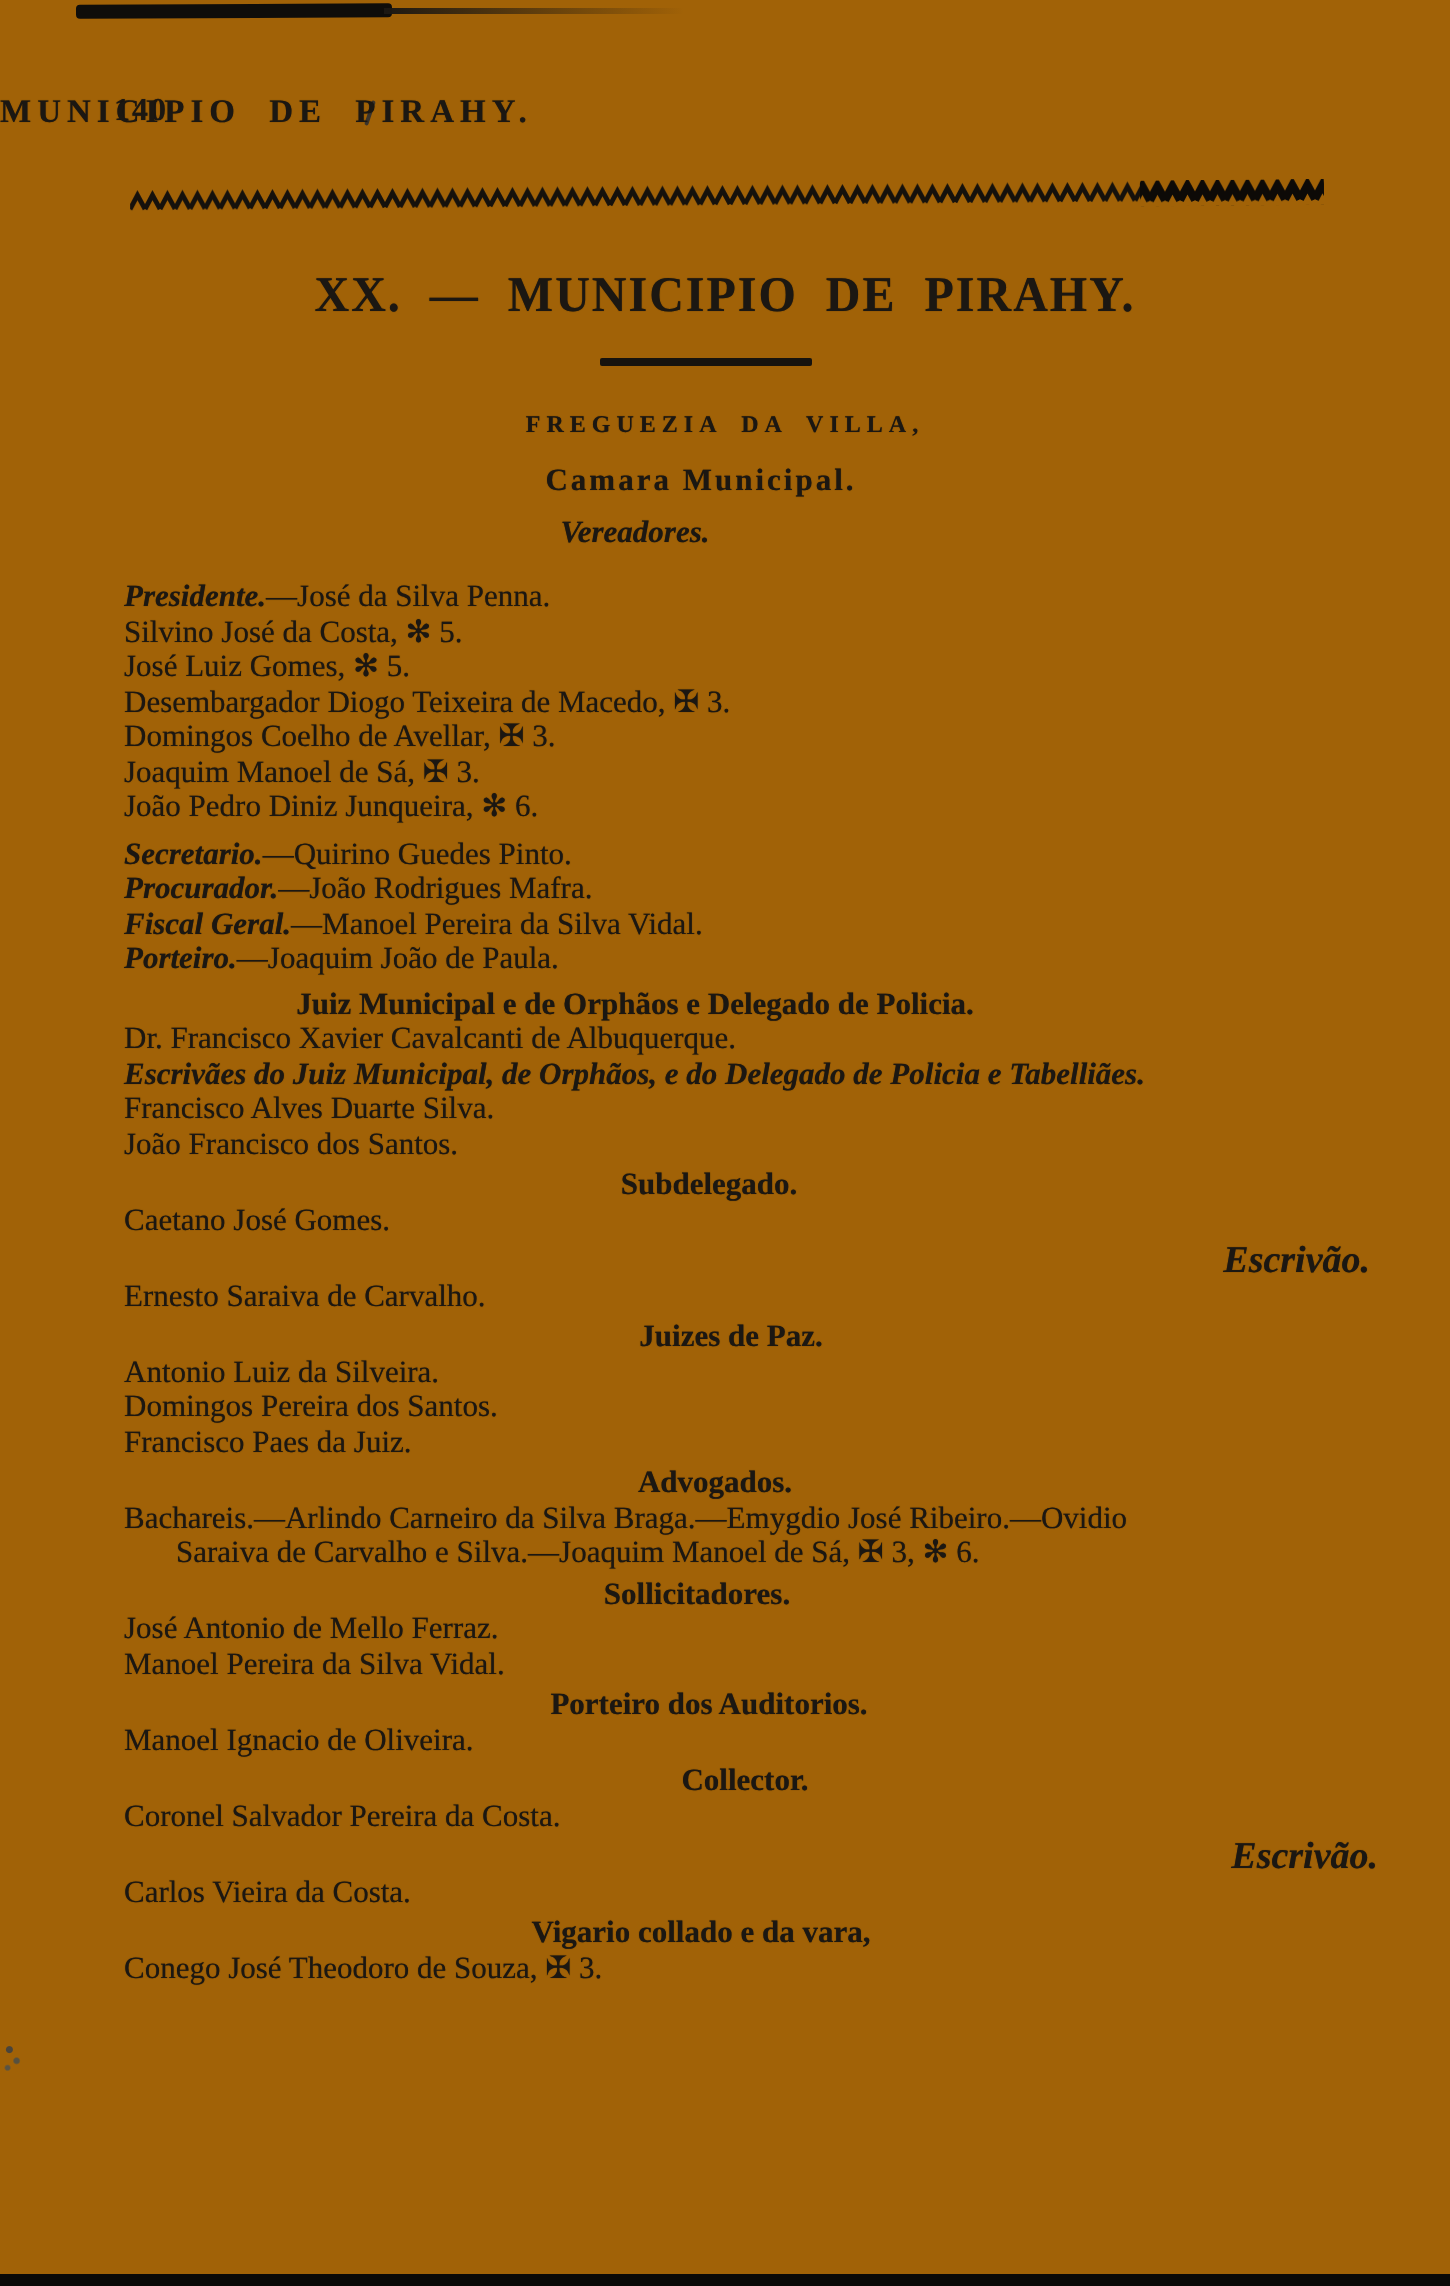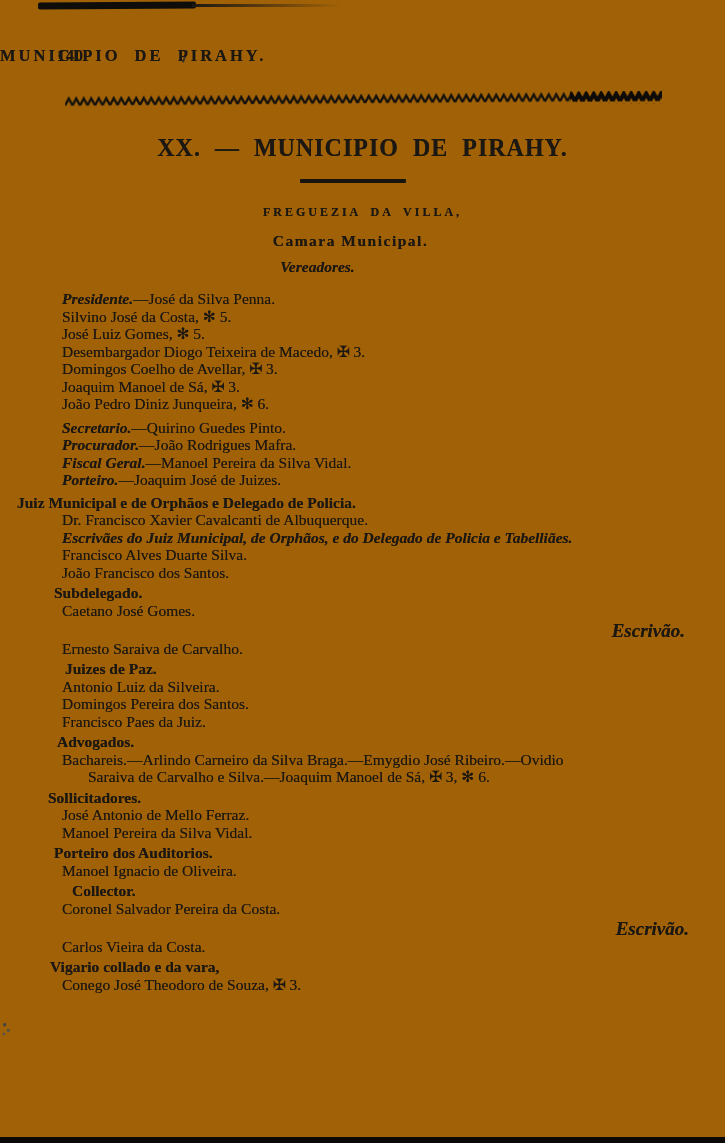--- a/index.html
+++ b/index.html
@@ -30,21 +30,21 @@
   
   .title{margin:30px 0 0;text-align:center;font-size:24px;line-height:26px;font-weight:bold;letter-spacing:1px;word-spacing:7px;transform:scaleY(1.04);}
   .title-rule{margin:18px auto 0;width:106px;height:4px;background:#17130e;transform:translateX(-10px);border-radius:1px;}
   .h-freg{margin:20px 0 0;text-align:center;font-size:12px;line-height:19px;font-weight:bold;letter-spacing:3px;word-spacing:4px;}
   .h-cam{margin:10px 0 0;text-align:center;font-size:15.5px;line-height:18px;font-weight:bold;letter-spacing:1.5px;transform:translateX(-12px);}
   .h-ver{margin:8px 0 0;text-align:center;font-size:15.5px;line-height:18px;font-style:italic;font-weight:bold;transform:translateX(-45px);}
   
   .content{padding:0 62px;}
   .pline{margin:0;font-size:15.5px;line-height:17.5px;}
   .lead{font-style:italic;font-weight:bold;}
-  .h-bold{margin:3px 0 0;text-align:left;font-size:15.5px;line-height:17.5px;font-weight:bold;}
+  .h-bold{margin:3px 0 0;text-align:center;font-size:15.5px;line-height:17.5px;font-weight:bold;}
   .h-ital{margin:3px 0 0;text-align:right;font-size:19px;line-height:17.5px;font-style:italic;font-weight:bold;}
   .ital-line{font-style:italic;font-weight:bold;}
   .ver-list{margin-top:14px;}
   .officials{margin-top:6px;}
   .mt5{margin-top:5px;}
   .indent{padding-left:26px;}
 </style>
 </head>
 <body>
 
@@ -92,21 +92,21 @@
       <p class="pline"><span>Desembargador Diogo Teixeira de Macedo, ✠ 3.</span></p>
       <p class="pline"><span>Domingos Coelho de Avellar, ✠ 3.</span></p>
       <p class="pline"><span>Joaquim Manoel de Sá, ✠ 3.</span></p>
       <p class="pline"><span>João Pedro Diniz Junqueira, ✻ 6.</span></p>
     </div>
 
     <div class="officials">
       <p class="pline"><span class="lead">Secretario.</span><span>—Quirino Guedes Pinto.</span></p>
       <p class="pline"><span class="lead">Procurador.</span><span>—João Rodrigues Mafra.</span></p>
       <p class="pline"><span class="lead">Fiscal Geral.</span><span>—Manoel Pereira da Silva Vidal.</span></p>
-      <p class="pline"><span class="lead">Porteiro.</span><span>—Joaquim José de Juizes.</span></p>
+      <p class="pline"><span class="lead">Porteiro.</span><span>—Joaquim João de Paula.</span></p>
     </div>
 
     <div class="h-bold mt5" style="transform:translateX(-45px)">Juiz Municipal e de Orphãos e Delegado de Policia.</div>
     <p class="pline">Dr. Francisco Xavier Cavalcanti de Albuquerque.</p>
     <p class="pline ital-line">Escrivães do Juiz Municipal, de Orphãos, e do Delegado de Policia e Tabelliães.</p>
     <p class="pline">Francisco Alves Duarte Silva.</p>
     <p class="pline">João Francisco dos Santos.</p>
 
     <div class="h-bold" style="transform:translateX(-8px)">Subdelegado.</div>
     <p class="pline">Caetano José Gomes.</p>

